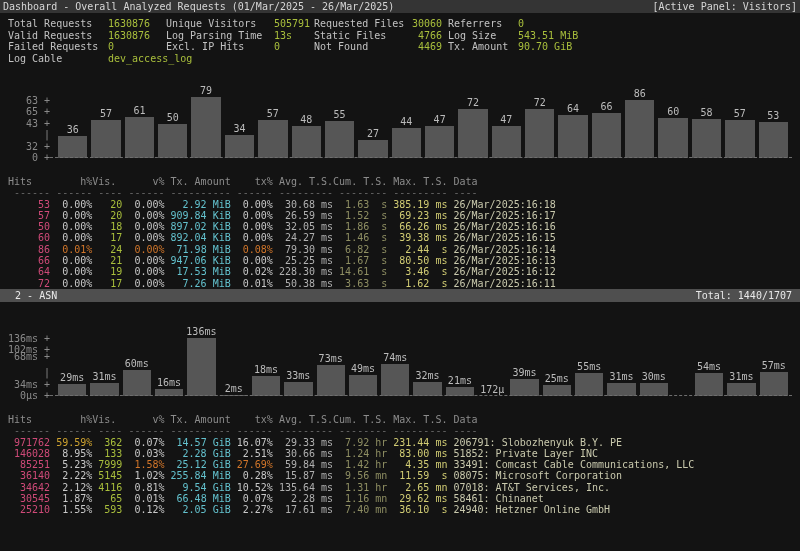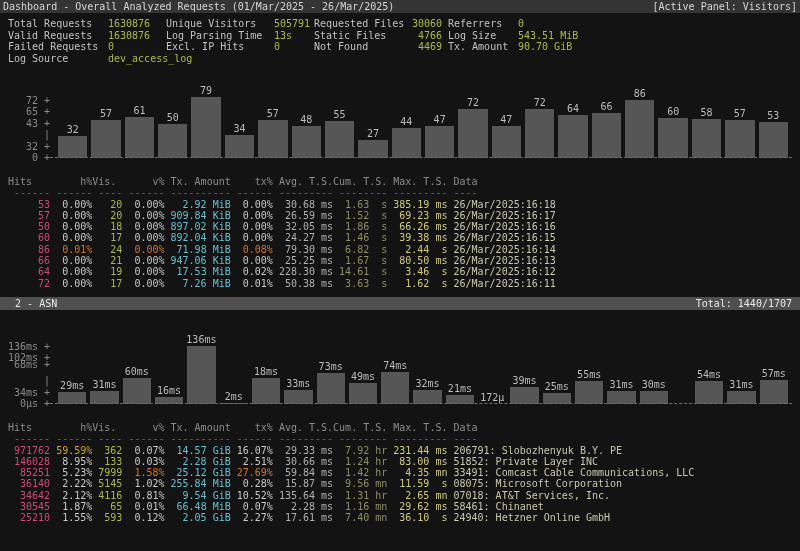--- a/index.html
+++ b/index.html
@@ -18,21 +18,21 @@
   .srow{display:flex;height:11.5px;line-height:11.5px;white-space:pre;}
   .sl{color:#c2c2c2;flex:0 0 auto;}
   .sv{color:var(--c-green);flex:0 0 auto;}
   .ra{text-align:right;}
   .pl6{padding-left:6px;}
   .grow{flex:1 1 auto;}
   
   .phdr{display:flex;justify-content:space-between;background:#4f4f4f;color:#e9e9e9;
     height:13px;line-height:13px;padding:0 8px 0 3px;white-space:pre;}
   .phdr1{margin-top:14px;}
-  .phdr2{margin-top:8px;}
+  .phdr2{}
   
   .chart{position:relative;height:90px;margin:4px 8px 0 8px;}
   .ctype{color:#787878;white-space:pre;}
   .plot{position:absolute;top:13px;left:0;right:0;bottom:0;}
   .axis-row{position:absolute;left:0;width:42px;white-space:pre;color:#8a8a8a;text-align:right;height:11.4px;}
   .bars{position:absolute;left:50px;right:4px;top:0;bottom:0;display:flex;align-items:flex-end;gap:4px;}
   .bar{flex:1 1 0;background:#565656;position:relative;min-width:0;}
   .bar-label{position:absolute;bottom:100%;margin-bottom:1px;left:-12px;right:-12px;
     text-align:center;color:#bcbcbc;white-space:nowrap;line-height:10px;}
   .baseline{position:absolute;left:42px;right:0;bottom:0;border-top:1px dashed #6e6e6e;height:0;}
@@ -62,37 +62,37 @@
 
   <header class="topbar">
     <span>Dashboard - Overall Analyzed Requests (01/Mar/2025 - 26/Mar/2025)</span>
     <span>[Active Panel: Visitors]</span>
   </header>
 
   <section class="summary">
       <div class="srow"><span class="sl" style="width: 100px;">Total Requests</span><span class="sv" style="width: 58px;">1630876</span><span class="sl" style="width: 108px;">Unique Visitors</span><span class="sv" style="width: 40px;">505791</span><span class="sl" style="width: 92px;">Requested Files</span><span class="sv ra" style="width: 36px;">30060</span><span class="sl pl6" style="width: 70px;">Referrers</span><span class="sv grow">0</span></div>
       <div class="srow"><span class="sl" style="width: 100px;">Valid Requests</span><span class="sv" style="width: 58px;">1630876</span><span class="sl" style="width: 108px;">Log Parsing Time</span><span class="sv" style="width: 40px;">13s</span><span class="sl" style="width: 92px;">Static Files</span><span class="sv ra" style="width: 36px;">4766</span><span class="sl pl6" style="width: 70px;">Log Size</span><span class="sv grow">543.51 MiB</span></div>
       <div class="srow"><span class="sl" style="width: 100px;">Failed Requests</span><span class="sv" style="width: 58px;">0</span><span class="sl" style="width: 108px;">Excl. IP Hits</span><span class="sv" style="width: 40px;">0</span><span class="sl" style="width: 92px;">Not Found</span><span class="sv ra" style="width: 36px;">4469</span><span class="sl pl6" style="width: 70px;">Tx. Amount</span><span class="sv grow">90.70 GiB</span></div>
-      <div class="srow"><span class="sl" style="width: 100px;">Log Source</span><span class="sv" style="width: 58px;">dev_access_log</span></div>
+      <div class="srow"><span class="sl" style="width: 100px;">Log Cable</span><span class="sv" style="width: 58px;">dev_access_log</span></div>
     </section>
 
   <section class="panel">
     <div class="chart">
       <div class="plot">
         <div class="axis">
-            <div class="axis-row" style="top: 14px;">72 +</div>
+            <div class="axis-row" style="top: 14px;">63 +</div>
             <div class="axis-row" style="top: 25.4px;">65 +</div>
             <div class="axis-row" style="top: 36.8px;">43 +</div>
             <div class="axis-row" style="top: 48.2px;">|</div>
             <div class="axis-row" style="top: 59.6px;">32 +</div>
             <div class="axis-row" style="top: 71px;">0 +</div>
           </div>
         <div class="bars">
             <div class="bar" style="height: 22px;">
-              <span class="bar-label">32</span>
+              <span class="bar-label">36</span>
             </div>
             <div class="bar" style="height: 38px;">
               <span class="bar-label">57</span>
             </div>
             <div class="bar" style="height: 41px;">
               <span class="bar-label">61</span>
             </div>
             <div class="bar" style="height: 34px;">
               <span class="bar-label">50</span>
             </div>
@@ -184,21 +184,21 @@
             </div>
             <div class="bar" style="height: 7px;">
               <span class="bar-label">16ms</span>
             </div>
             <div class="bar" style="height: 58px;">
               <span class="bar-label">136ms</span>
             </div>
             <div class="bar" style="height: 1px;">
               <span class="bar-label">2ms</span>
             </div>
-            <div class="bar" style="height: 26px;">
+            <div class="bar" style="height: 20px;">
               <span class="bar-label">18ms</span>
             </div>
             <div class="bar" style="height: 14px;">
               <span class="bar-label">33ms</span>
             </div>
             <div class="bar" style="height: 31px;">
               <span class="bar-label">73ms</span>
             </div>
             <div class="bar" style="height: 21px;">
               <span class="bar-label">49ms</span>

